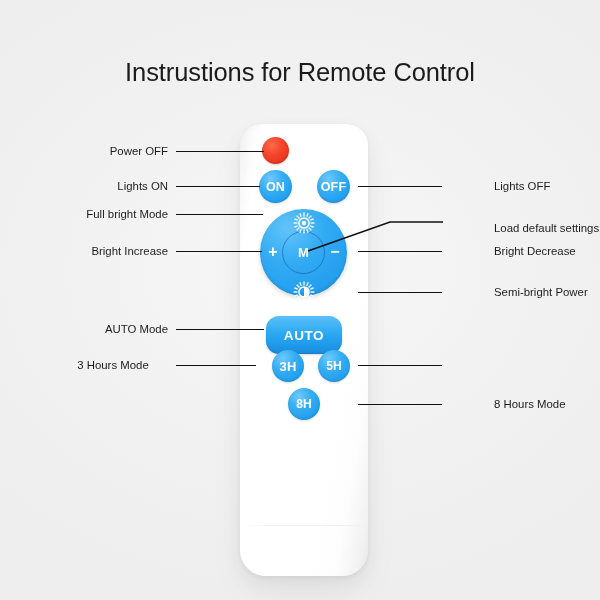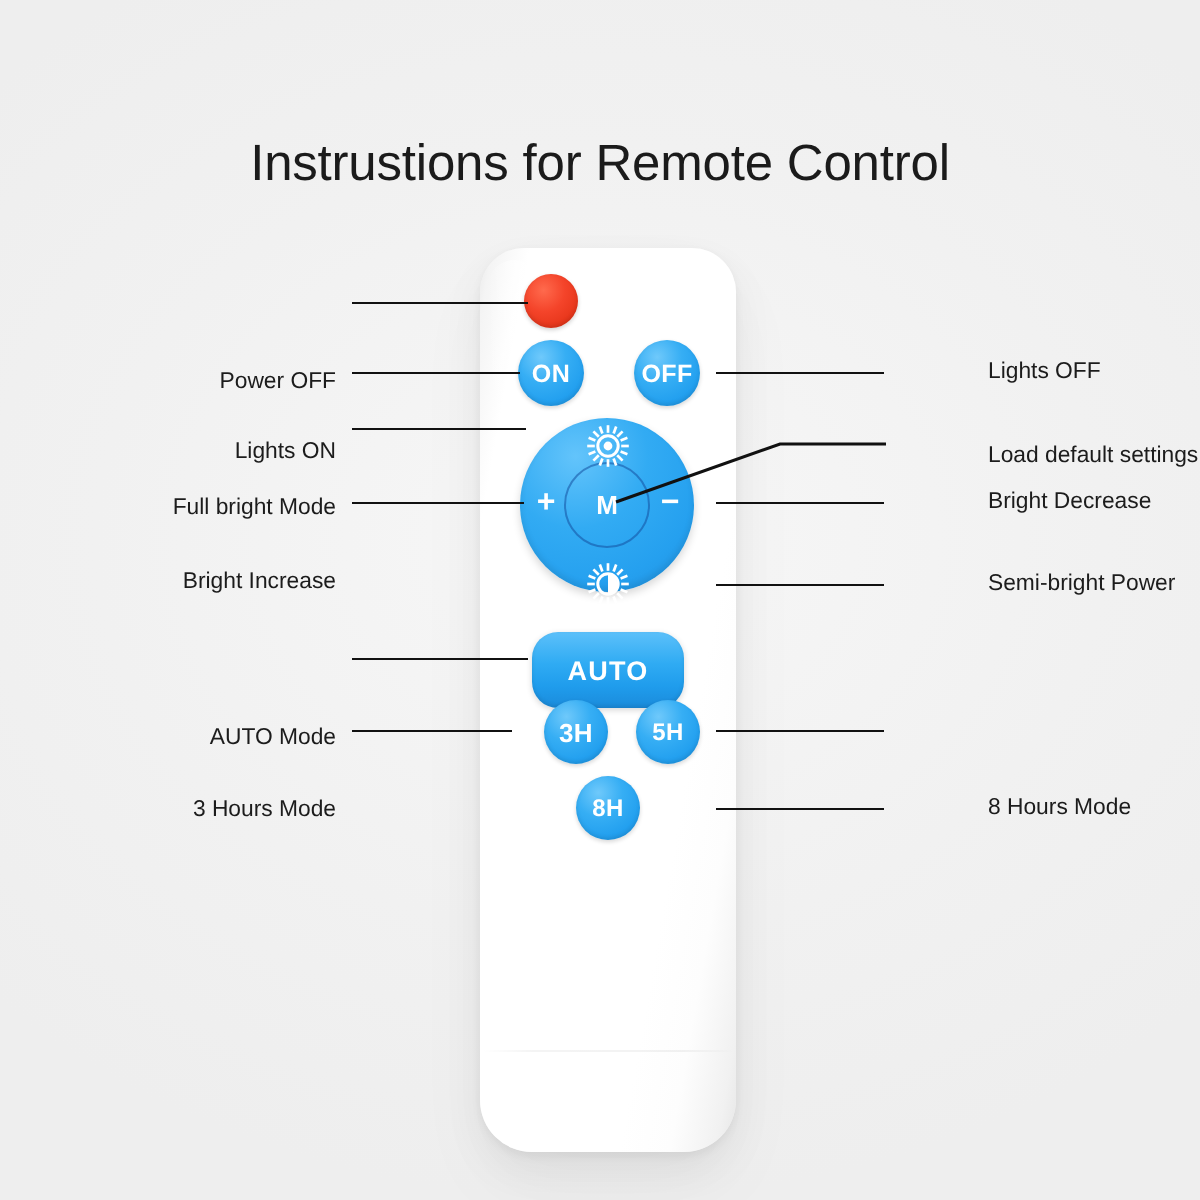--- a/index.html
+++ b/index.html
@@ -18,21 +18,21 @@
     width: 600px;
     height: 600px;
     background:
       radial-gradient(ellipse 70% 55% at 50% 45%, #f7f7f7 0%, #f1f1f1 60%, #eeeeee 100%);
   }
 
   
   #title {
     position: absolute;
     left: 0;
-    top: 68px;
+    top: 58px;
     width: 600px;
     text-align: center;
     font-size: 25.5px;
     color: #1b1b1b;
     letter-spacing: -0.1px;
     white-space: nowrap;
   }
 
   
   #remote {
@@ -166,21 +166,21 @@
 
   
   .label {
     position: absolute;
     font-size: 11.4px;
     color: #1c1c1c;
     white-space: nowrap;
     line-height: 14px;
   }
   .label.right { text-align: left; padding-left: 44px; }
-  .label.left  { text-align: right; margin-top: 40px; }
+  .label.left  { text-align: right; }
 
   .leader {
     position: absolute;
     height: 0;
     border-top: 1.6px solid #111111;
   }
   .leader-diag {
     position: absolute;
     overflow: visible;
   }
@@ -271,21 +271,21 @@
 
   <div class="label left" style="left:40px; top:207px; width:128px;">Full bright Mode</div>
   <div class="leader" style="left:176px; top:214px; width:87px;"></div>
 
   <div class="label left" style="left:48px; top:244px; width:120px;">Bright Increase</div>
   <div class="leader" style="left:176px; top:251px; width:86px;"></div>
 
   <div class="label left" style="left:66px; top:322px; width:102px;">AUTO Mode</div>
   <div class="leader" style="left:176px; top:329px; width:88px;"></div>
 
-  <div class="label left" style="left:58px; top:358px; width:110px;">3 Hours Mode</div>
+  <div class="label left" style="left:58px; top:358px; width:110px;text-align:center;">3 Hours Mode</div>
   <div class="leader" style="left:176px; top:365px; width:80px;"></div>
 
   <div class="leader" style="left:358px; top:186px; width:84px;"></div>
   <div class="label right" style="left:450px; top:179px; width:140px;">Lights OFF</div>
 
   <svg class="leader-diag" style="left:300px; top:210px; width:150px; height:50px;" viewBox="0 0 150 50">
     <polyline points="8,41 90,12 143,12" fill="none" stroke="#111111" stroke-width="1.6"></polyline>
   </svg>
   <div class="label right" style="left:450px; top:221px; width:166px;">Load default settings</div>
 

